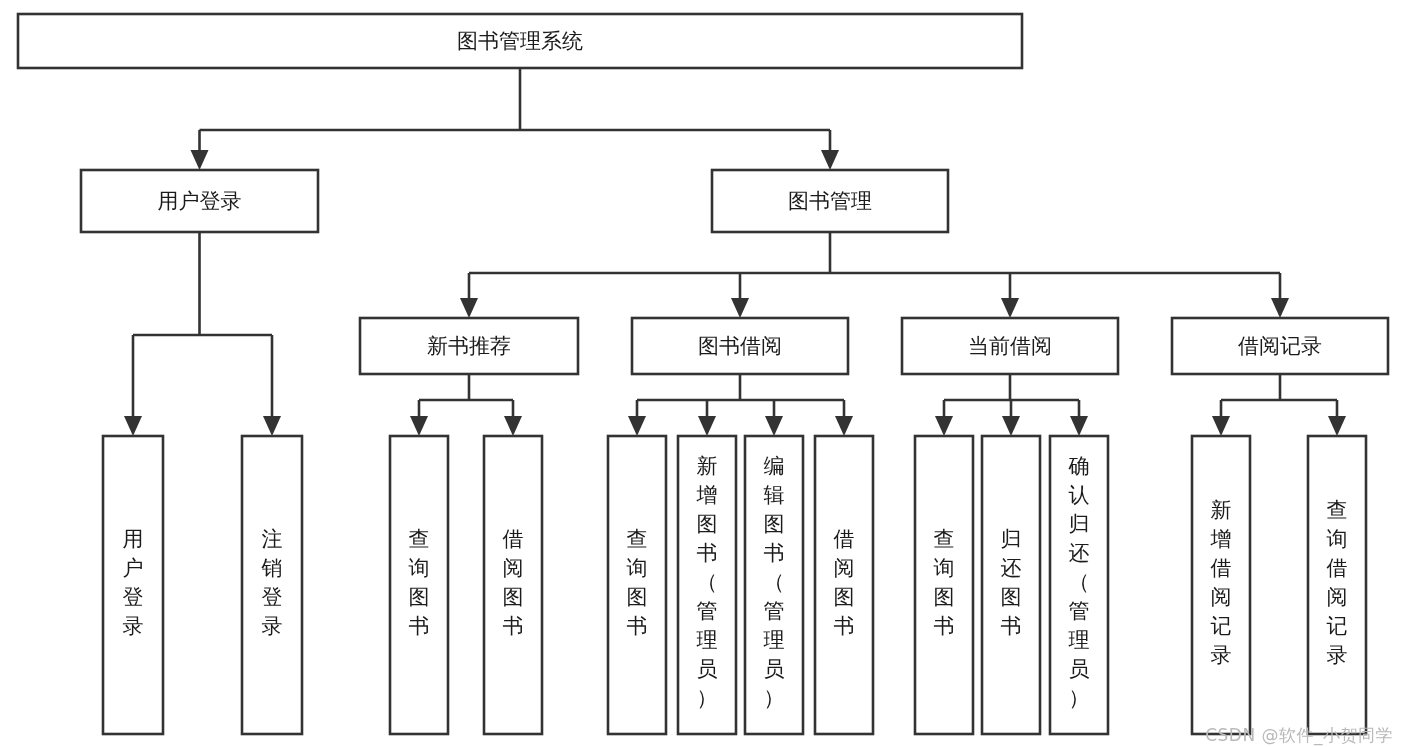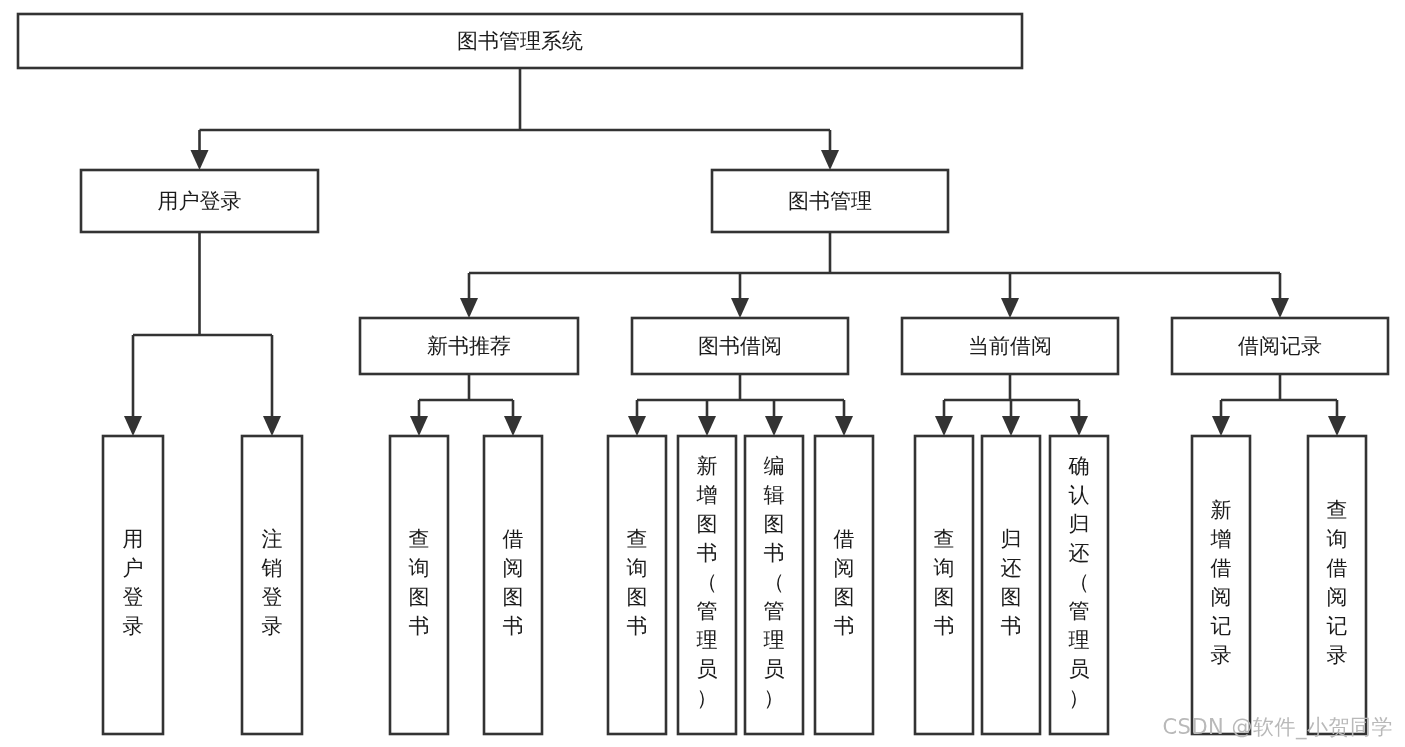--- a/index.html
+++ b/index.html
@@ -50,23 +50,23 @@
   }
   .node-label-v {
     font-family: "DejaVu Sans", "Liberation Sans", sans-serif;
     font-size: 21px;
     fill: #1b1b1b;
     text-anchor: middle;
   }
   .watermark {
     position: absolute;
     right: 12px;
-    bottom: 6px;
-    font-family: "DejaVu Sans", "Liberation Sans", sans-serif;
-    font-size: 21px;
+    bottom: 0;
+    font-family: "DejaVu Sans", "Liberation Sans", sans-serif;
+    font-size: 17px;
     color: #b9b9b9;
     letter-spacing: 0.5px;
     white-space: nowrap;
     user-select: none;
   }
 </style>
 </head>
 <body>
 
 <div id="diagram-root">

